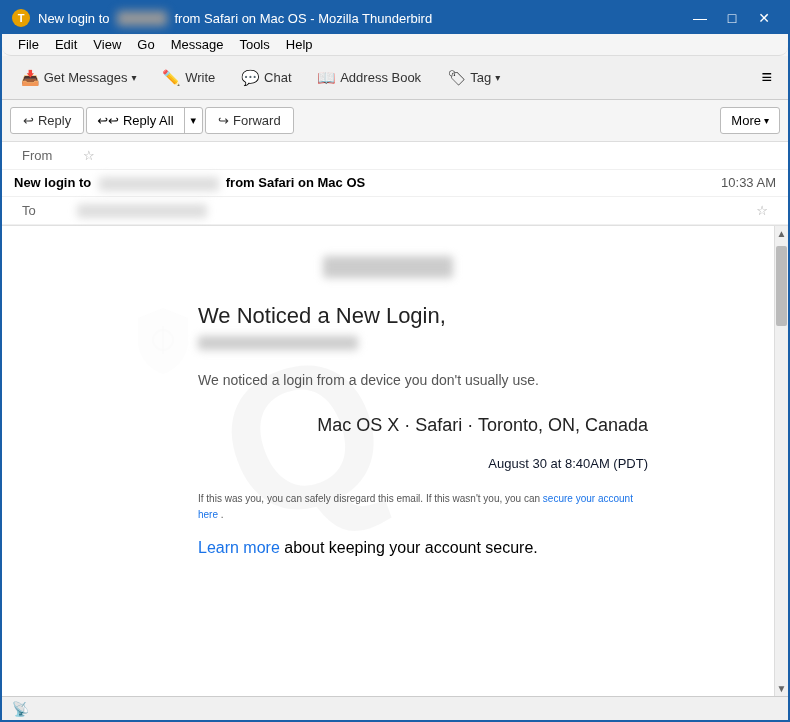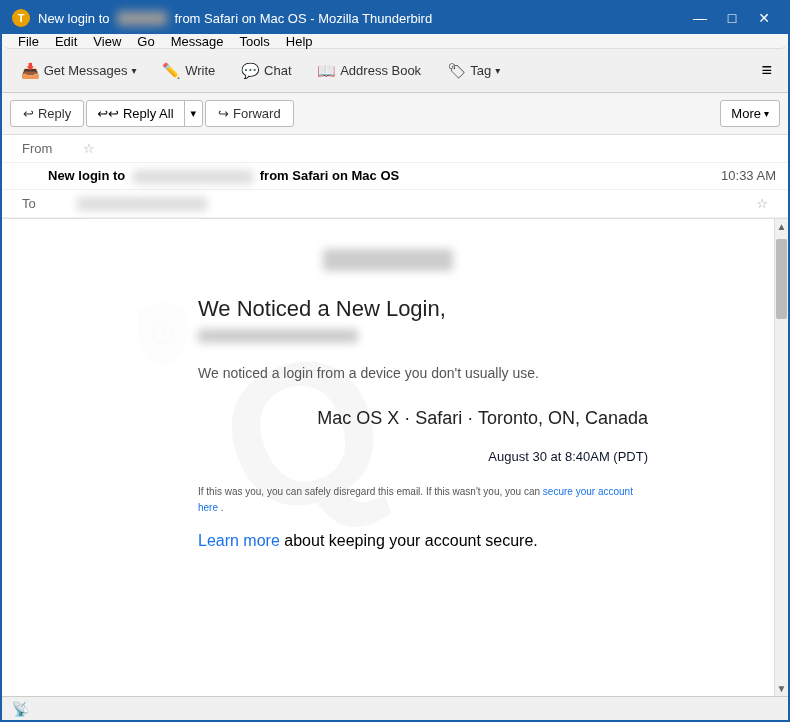--- a/index.html
+++ b/index.html
@@ -70,21 +70,21 @@
       justify-content: center;
       font-size: 14px;
     }
 
     
     .menu-bar {
       background: #f5f5f5;
       display: flex;
       align-items: center;
       padding: 2px 8px;
-      height: 15px;
+      height: 22px;
       border-bottom: 1px solid #ddd;
       flex-shrink: 0;
       border-radius: 9px;
     }
     .menu-item {
       padding: 2px 8px;
       font-size: 13px;
       color: #000;
       cursor: pointer;
     }
@@ -212,21 +212,21 @@
     }
     .star-icon { color: #aaa; margin-left: 6px; cursor: pointer; }
     .subject-row {
       padding: 5px 12px;
       font-size: 13px;
       border-bottom: 1px solid #f0f0f0;
       display: flex;
       justify-content: space-between;
       align-items: center;
     }
-    .subject-text { font-weight: bold; font-size: 13px; margin-left: 34px; }
+    .subject-text { font-weight: bold; font-size: 13px; }
     .timestamp { color: #555; font-size: 13px; }
 
     
     .email-body-wrapper {
       flex: 1;
       overflow: hidden;
       display: flex;
       position: relative;
       background: #fff;
     }

